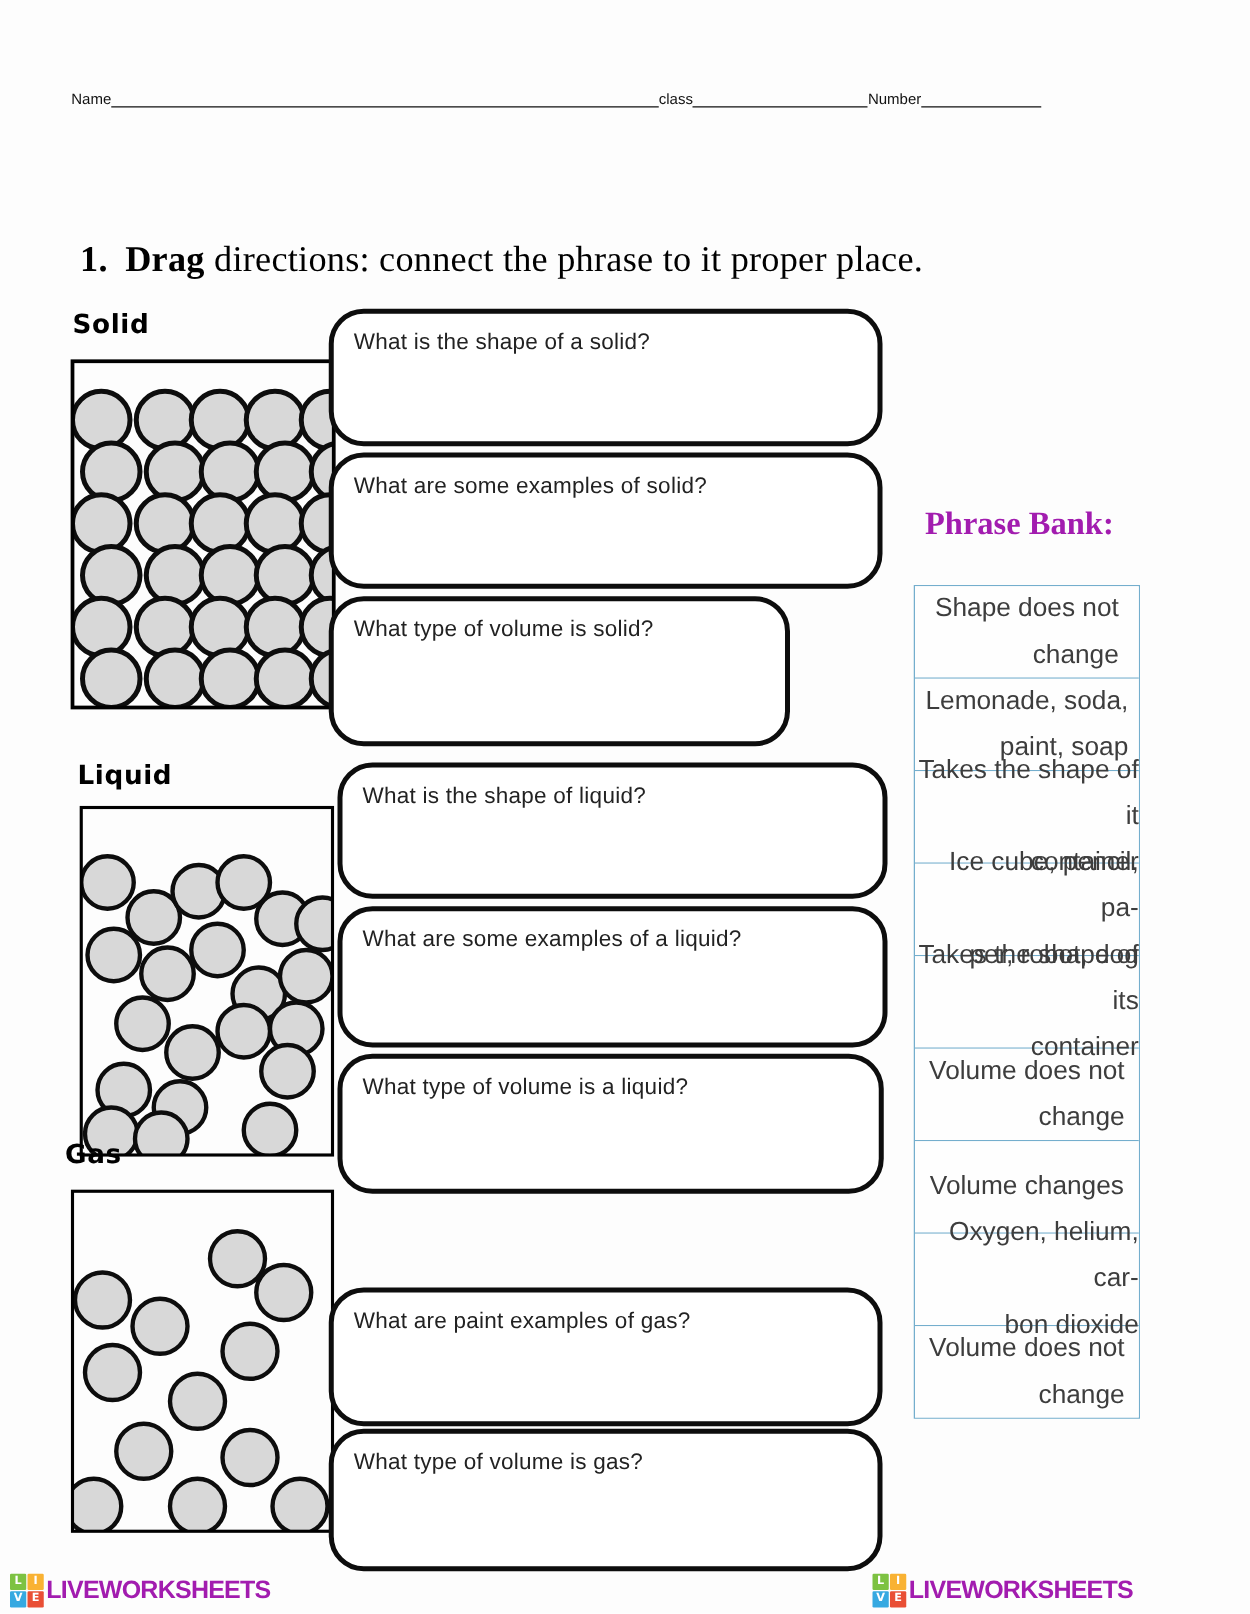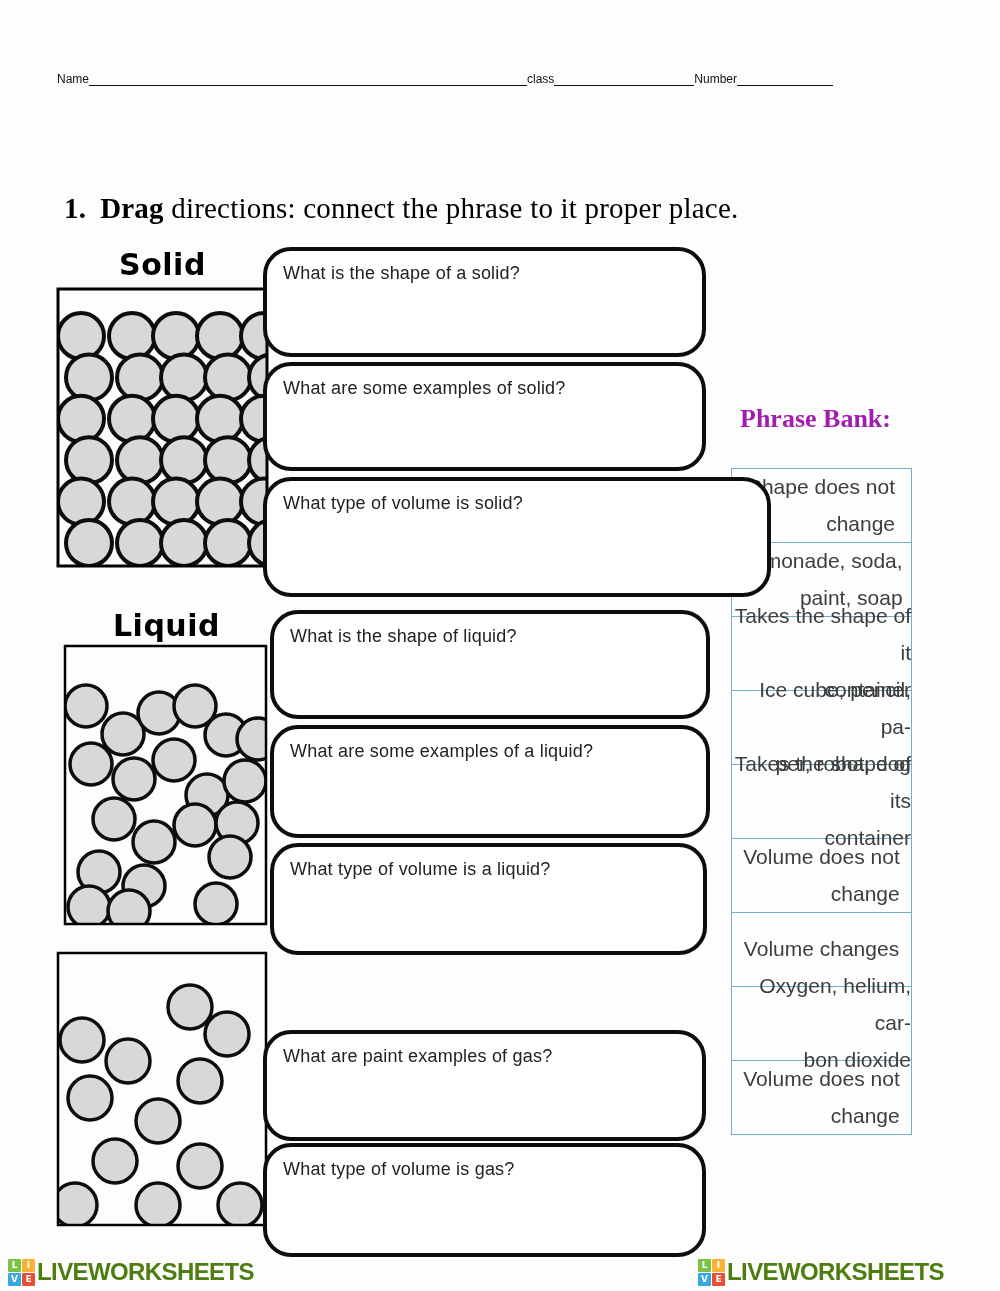--- a/index.html
+++ b/index.html
@@ -19,22 +19,22 @@
     font-family:"Liberation Serif",serif;font-weight:bold;font-size:28px;color:#000;
   }
   #instruction{
     position:absolute;left:64px;top:192px;width:760px;
     font-family:"Liberation Serif",serif;font-size:29px;color:#000;letter-spacing:.2px;
   }
   #instruction .b{font-weight:bold;}
   #instruction .num{font-weight:bold;margin-right:14px;}
   
   .state-label{
-    position:absolute;width:209px;text-align:center;z-index:6;
-    font-family:"DejaVu Sans",sans-serif;font-weight:bold;font-size:30px;color:#000;
+    position:absolute;width:209px;text-align:left;z-index:6;
+    font-family:"DejaVu Sans",sans-serif;font-weight:bold;font-size:21px;color:#000;
     letter-spacing:.5px;
   }
   #label-solid{left:58px;top:247px;}
   #label-liquid{left:62px;top:608px;}
   #label-gas{left:52px;top:911px;}
   
   #particles{position:absolute;left:0;top:0;z-index:1;}
   
   .qbox{
     position:absolute;background:#ffffff;border:4px solid #0d0d0d;border-radius:28px;
@@ -67,22 +67,22 @@
   .logo-grid{
     display:grid;grid-template-columns:13px 13px;grid-template-rows:13px 13px;
     gap:1px;margin-right:2px;
   }
   .tile{
     display:flex;align-items:center;justify-content:center;
     color:#fff;font-size:9px;font-weight:bold;font-family:"DejaVu Sans",sans-serif;
     border-radius:1px;
   }
   .logo-text{
-    font-family:"Liberation Sans",sans-serif;font-weight:bold;font-size:24px;
-    color:#4d7c0f;letter-spacing:-0.6px;
+    font-family:"Liberation Sans",sans-serif;font-weight:bold;font-size:20px;
+    color:#a21caf;letter-spacing:-0.6px;
   }
 </style>
 </head>
 <body>
 
 <div id="page">
 
   <div id="header-line">
     <span>Name</span>
       <span class="blank" style="width:438px"></span>
@@ -175,24 +175,25 @@
         <circle cx="158" cy="1205" r="22" fill="#D8D8D8" stroke="#0d0d0d" stroke-width="3.5"></circle>
         <circle cx="240" cy="1205" r="22" fill="#D8D8D8" stroke="#0d0d0d" stroke-width="3.5"></circle>
       </g>
       <rect x="58" y="289" width="209" height="277" fill="none" stroke="#000" stroke-width="3"></rect>
       <rect x="65" y="646" width="201" height="278" fill="none" stroke="#000" stroke-width="2.5"></rect>
       <rect x="58" y="953" width="208" height="272" fill="none" stroke="#000" stroke-width="2.5"></rect>
     </svg>
 
   <div class="state-label" id="label-solid">Solid</div>
   <div class="state-label" id="label-liquid">Liquid</div>
+  <div class="state-label" id="label-gas">Gas</div>
 
   <div class="qbox" style="left:263px;top:247px;width:443px;height:110px">What is the shape of a solid?</div>
   <div class="qbox" style="left:263px;top:362px;width:443px;height:109px">What are some examples of solid?</div>
-  <div class="qbox" style="left:263px;top:477px;width:508px;height:120px">What type of volume is solid?</div>
+  <div class="qbox" style="left:263px;top:477px;width:369px;height:120px">What type of volume is solid?</div>
 
   <div class="qbox" style="left:270px;top:610px;width:440px;height:109px">What is the shape of liquid?</div>
   <div class="qbox" style="left:270px;top:725px;width:440px;height:113px">What are some examples of a liquid?</div>
   <div class="qbox" style="left:270px;top:843px;width:437px;height:112px">What type of volume is a liquid?</div>
 
   <div class="qbox" style="left:263px;top:1030px;width:443px;height:111px">What are paint examples of gas?</div>
   <div class="qbox" style="left:263px;top:1143px;width:443px;height:114px">What type of volume is gas?</div>
 
   <div id="phrase-bank-title">Phrase Bank:</div>
   <div id="phrase-bank">

